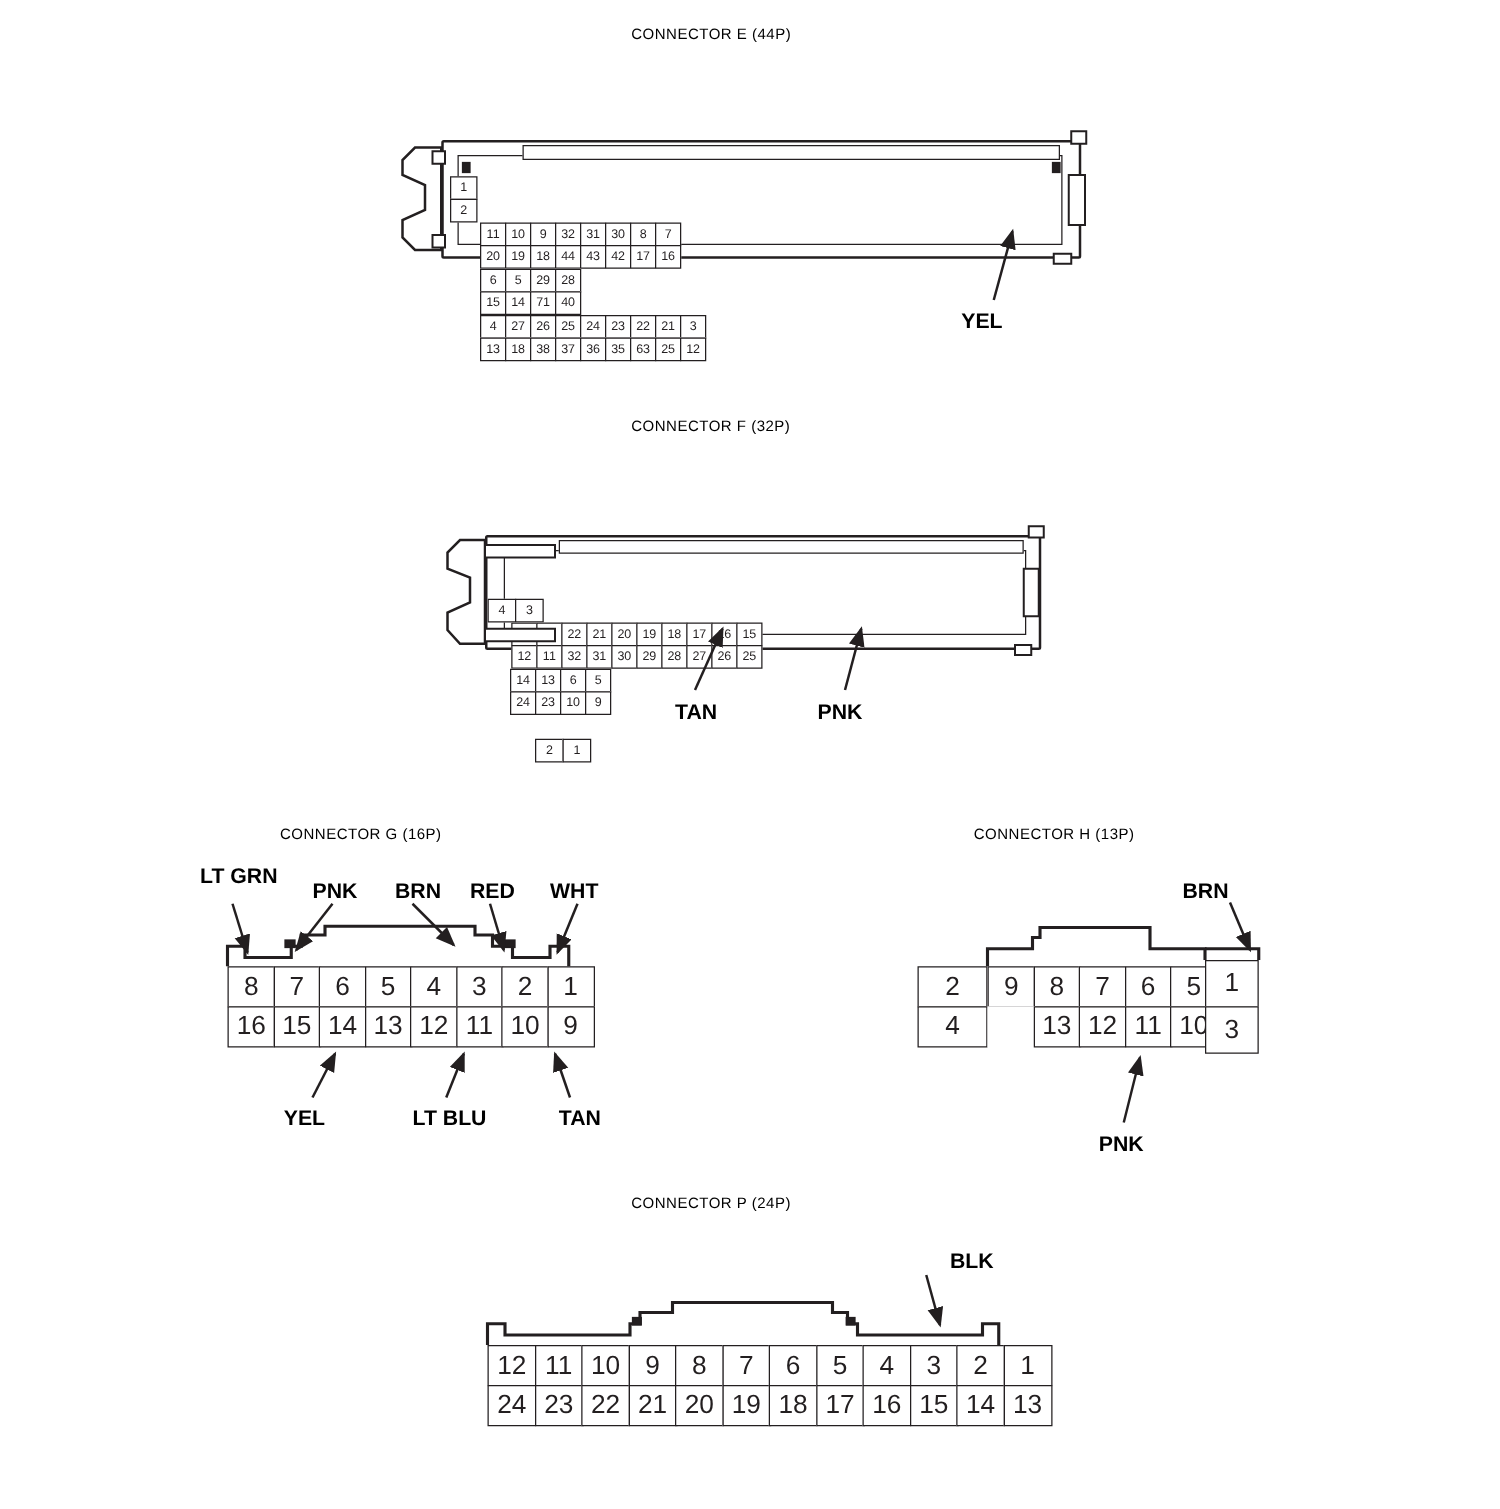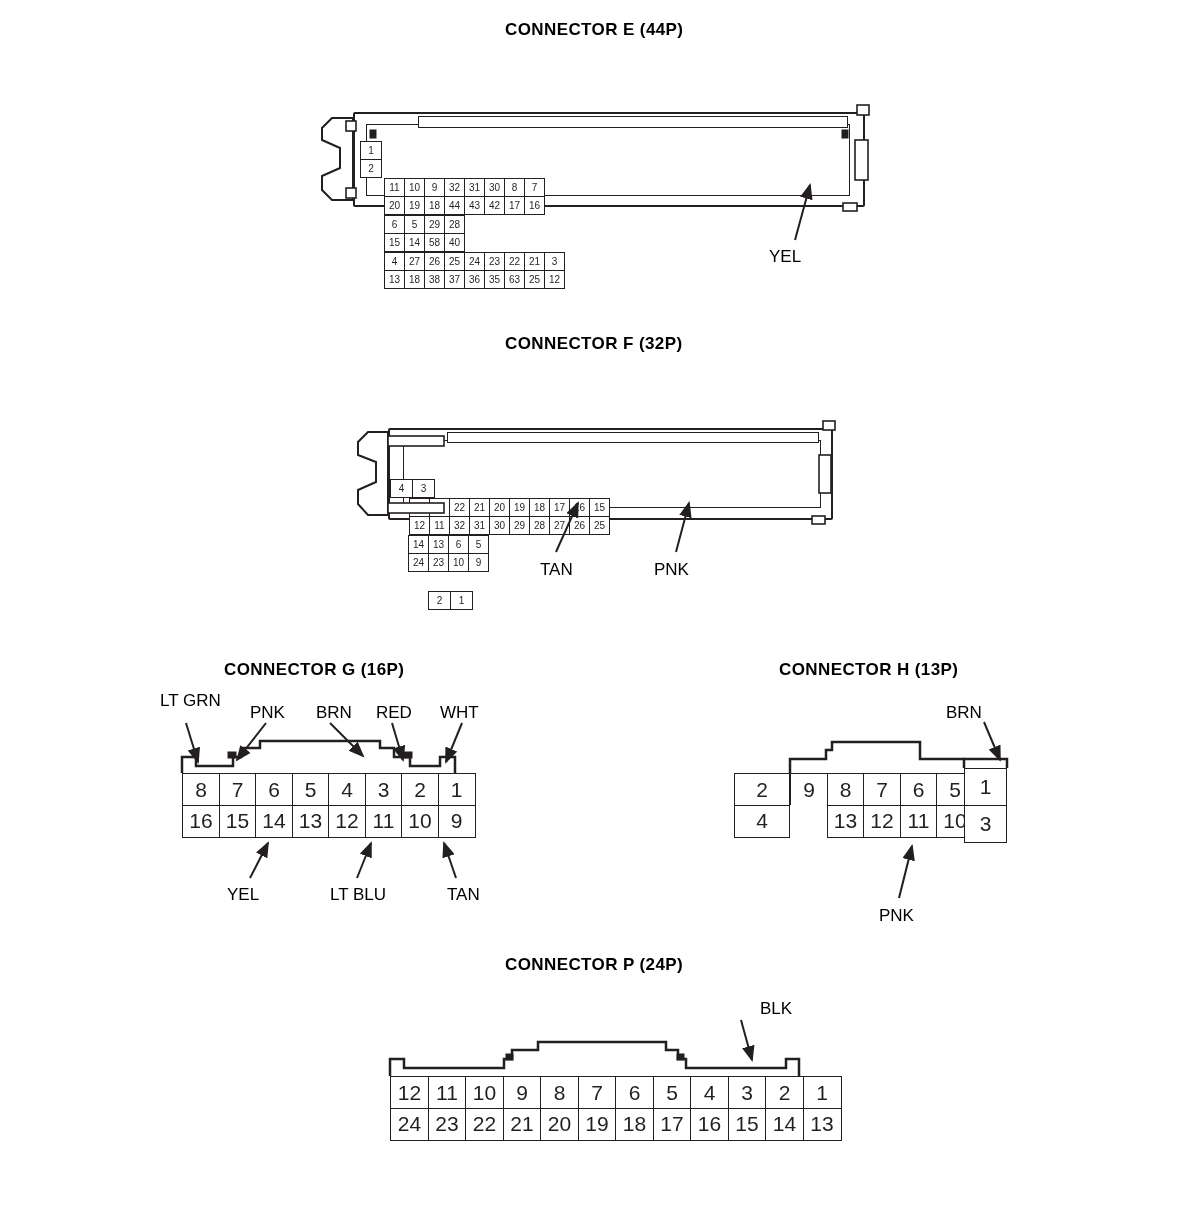--- a/index.html
+++ b/index.html
@@ -10,29 +10,29 @@
   body {
     width: 1200px;
     height: 1207px;
     position: relative;
     font-family: "Liberation Sans", sans-serif;
     color: #000000;
     overflow: hidden;
   }
   .title {
     position: absolute;
-    font-size: 17px;
-    font-weight: bold;
+    font-size: 12px;
+    font-weight: normal;
     letter-spacing: 0.4px;
     white-space: nowrap;
   }
   .wirelabel {
     position: absolute;
     font-size: 17px;
-    font-weight: normal;
+    font-weight: bold;
     white-space: nowrap;
   }
   svg.overlay {
     position: absolute;
     left: 0;
     top: 0;
     width: 1200px;
     height: 1207px;
     pointer-events: none;
   }
@@ -136,21 +136,21 @@
     <div>
       <div class="pinrow">
         <div class="cell">6</div>
         <div class="cell">5</div>
         <div class="cell">29</div>
         <div class="cell">28</div>
       </div>
       <div class="pinrow">
         <div class="cell">15</div>
         <div class="cell">14</div>
-        <div class="cell">58</div>
+        <div class="cell">71</div>
         <div class="cell">40</div>
       </div>
     </div>
   </div>
 
   <div class="grp" style="margin-left:24px;">
     <div>
       <div class="pinrow">
         <div class="cell">4</div>
         <div class="cell">27</div>

